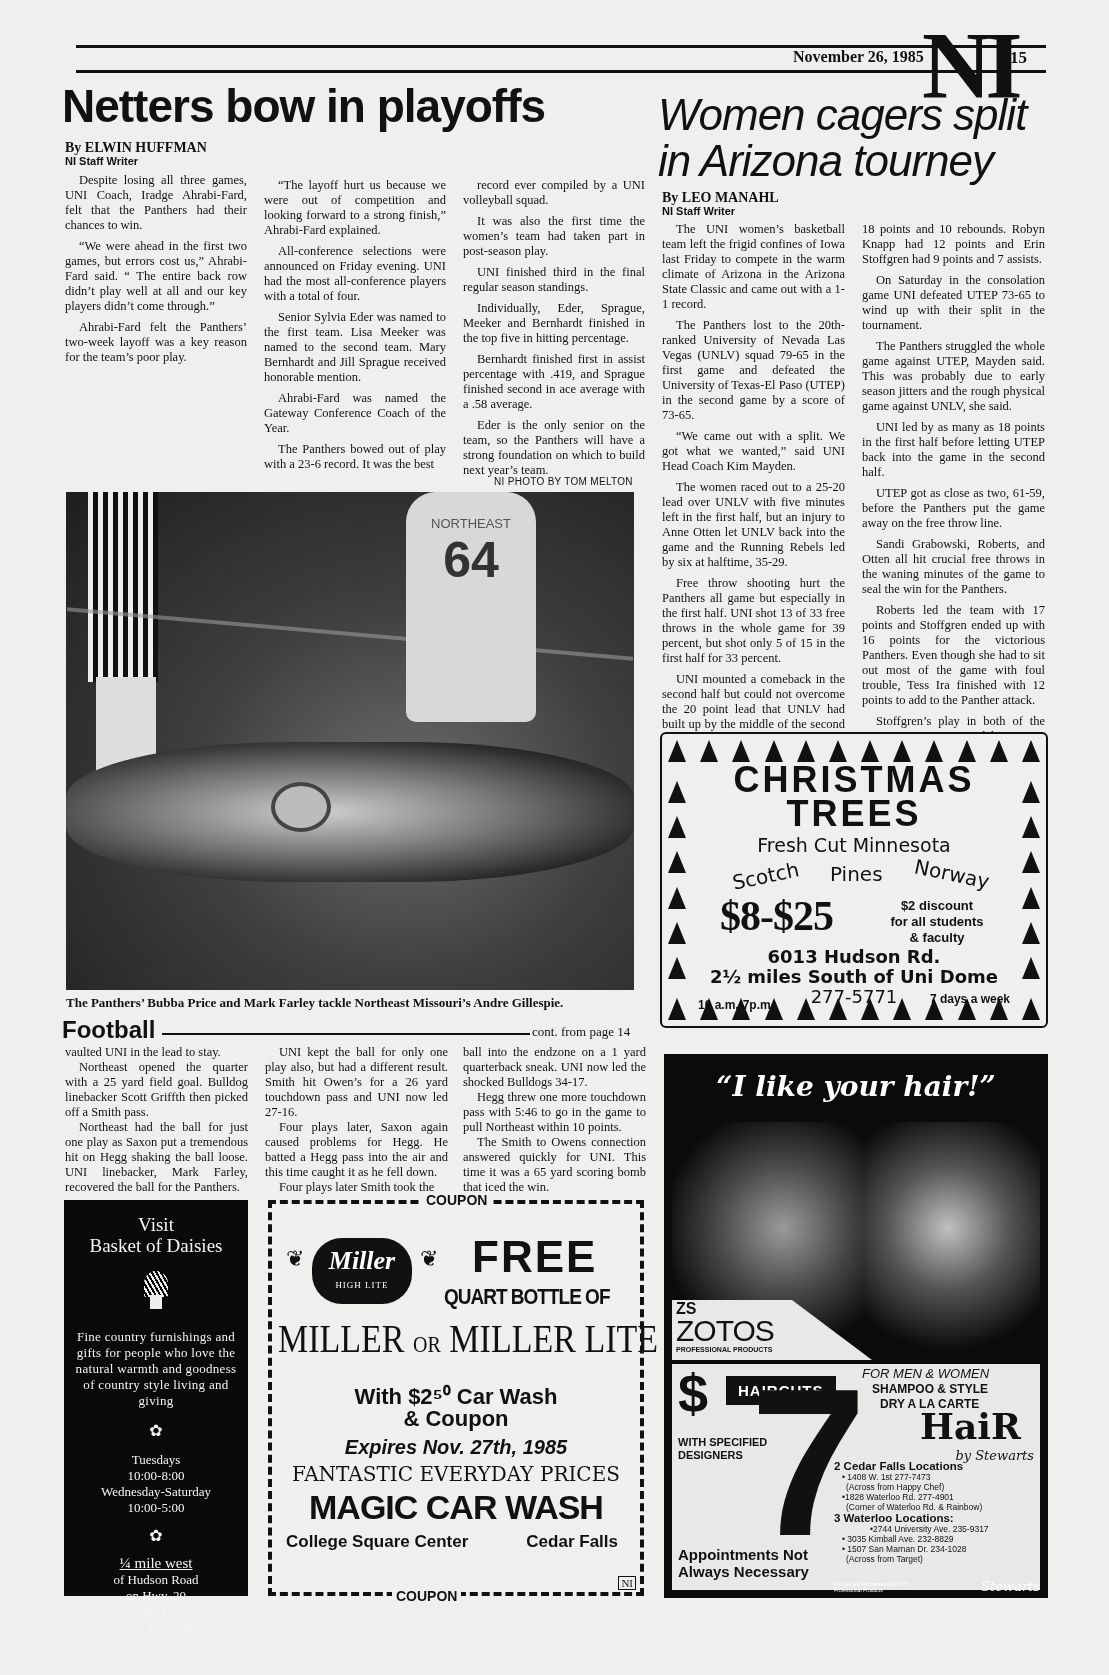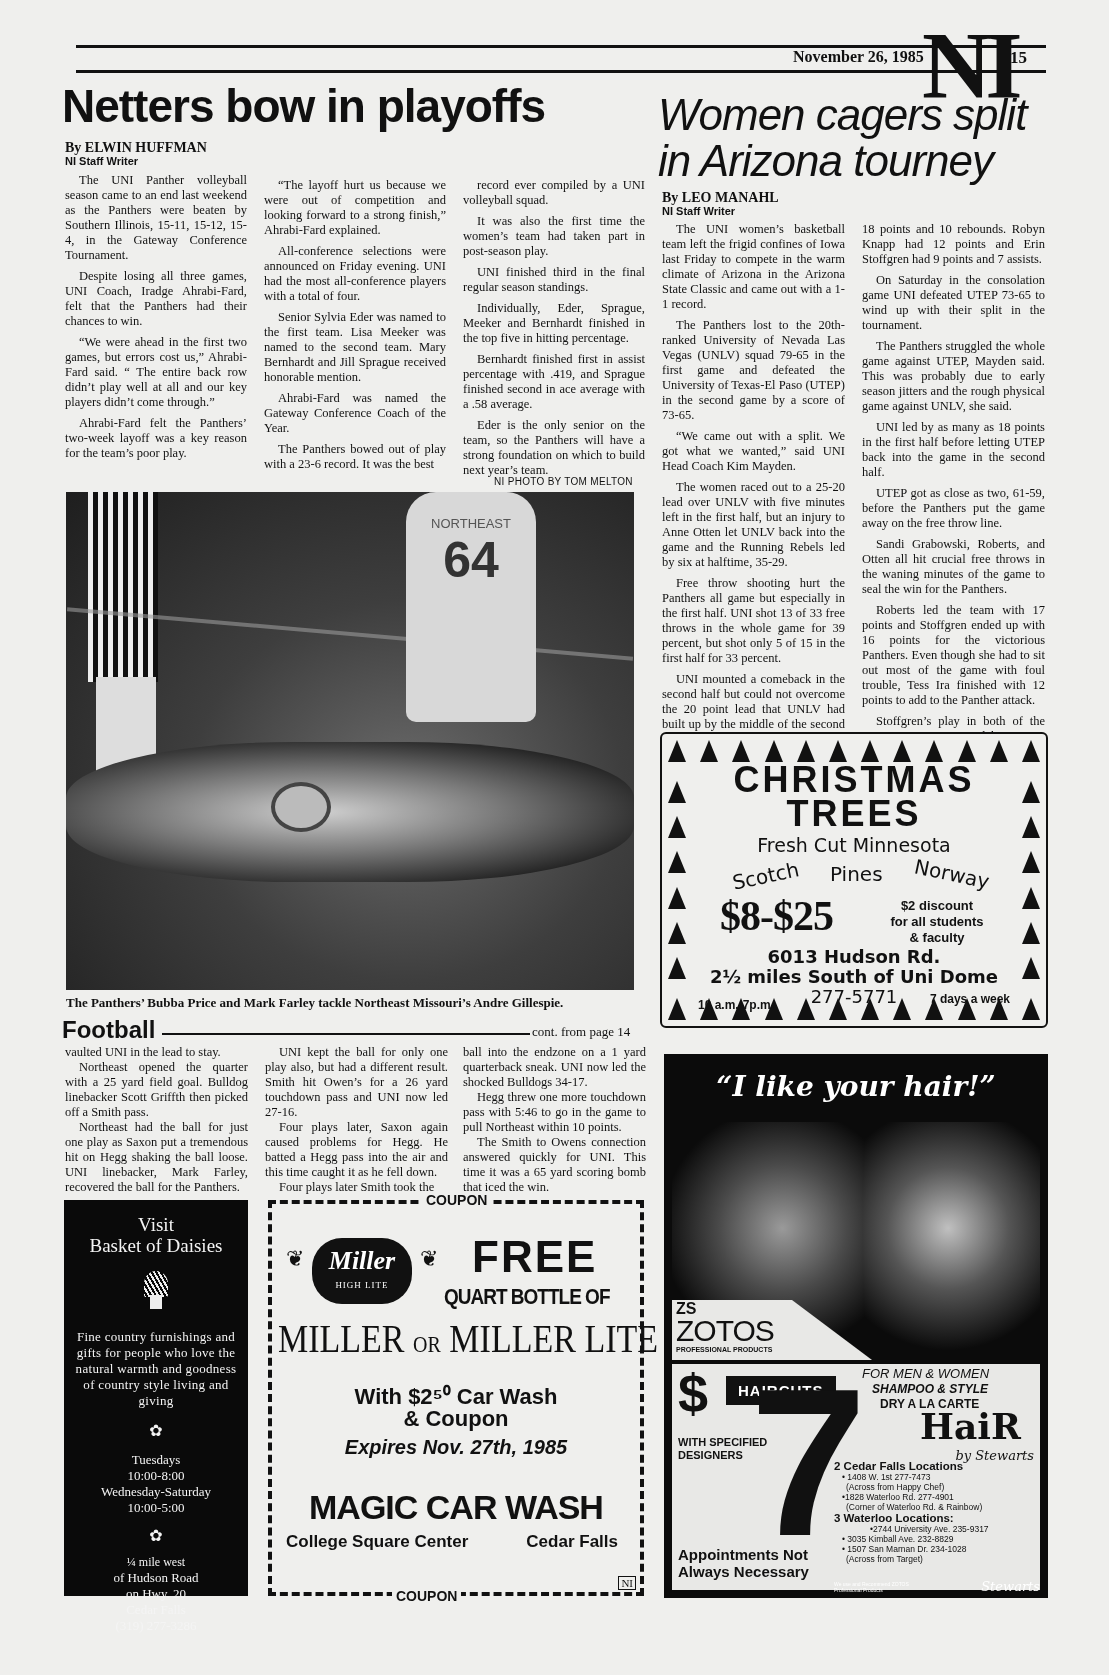--- a/index.html
+++ b/index.html
@@ -35,21 +35,20 @@
 <div class="abs masthead-date" style="left:793px;top:48px;">November 26, 1985</div>
 <div class="abs logo-n" style="left:922px;top:18px;">NI</div>
 <div class="abs page-num" style="left:1010px;top:48px;">15</div>
 
 <div class="abs hl1" style="left:62px;top:83px;">Netters bow in playoffs</div>
 <div class="abs byline" style="left:65px;top:140px;">
   <span>By ELWIN HUFFMAN</span>
   <small>NI Staff Writer</small>
 </div>
 <div class="abs col" style="left:65px;top:173px;width:182px;">
-  <p>The UNI Panther volleyball season came to an end last weekend as the Panthers were beaten by Southern Illinois, 15-11, 15-12, 15-4, in the Gateway Conference Tournament.</p>
   <p>Despite losing all three games, UNI Coach, Iradge Ahrabi-Fard, felt that the Panthers had their chances to win.</p>
   <p>“We were ahead in the first two games, but errors cost us,” Ahrabi-Fard said. “ The entire back row didn’t play well at all and our key players didn’t come through.”</p>
   <p>Ahrabi-Fard felt the Panthers’ two-week layoff was a key reason for the team’s poor play.</p>
 </div>
 <div class="abs col" style="left:264px;top:178px;width:182px;">
   <p>“The layoff hurt us because we were out of competition and looking forward to a strong finish,” Ahrabi-Fard explained.</p>
   <p>All-conference selections were announced on Friday evening. UNI had the most all-conference players with a total of four.</p>
   <p>Senior Sylvia Eder was named to the first team. Lisa Meeker was named to the second team. Mary Bernhardt and Jill Sprague received honorable mention.</p>
   <p>Ahrabi-Fard was named the Gateway Conference Coach of the Year.</p>
   <p>The Panthers bowed out of play with a 23-6 record. It was the best</p>
@@ -192,21 +191,21 @@
     <div style="position:absolute;left:8px;top:0;width:24px;height:26px;border-radius:50% 50% 10% 10%;background:repeating-linear-gradient(60deg,#eee 0 2px,#0a0a0a 2px 4px);"></div>
     <div style="position:absolute;left:14px;top:24px;width:12px;height:14px;background:#eee;"></div>
   </div>
   <div style="font-size:13px;line-height:16px;padding:10px 10px 0;letter-spacing:.3px;">Fine country furnishings and gifts for people who love the natural warmth and goodness of country style living and giving</div>
   <div style="margin:12px auto;font-size:16px;">✿</div>
   <div style="font-size:13px;">Tuesdays</div>
   <div style="font-size:13px;">10:00-8:00</div>
   <div style="font-size:13px;">Wednesday-Saturday</div>
   <div style="font-size:13px;">10:00-5:00</div>
   <div style="margin:10px auto;font-size:16px;">✿</div>
-  <div style="font-size:12px;">¼ mile west</div>
+  <div style="font-size:15px;text-decoration:underline;">¼ mile west</div>
   <div style="font-size:13px;">of Hudson Road</div>
   <div style="font-size:13px;">on Hwy. 20</div>
   <div style="font-size:13px;">Cedar Falls</div>
   <div style="font-size:13px;">(319) 277-3286</div>
 </div>
 
 <div class="abs coupon" style="left:268px;top:1200px;width:376px;height:396px;">
   <div style="position:absolute;left:150px;top:-12px;background:#efefed;padding:0 4px;font-family:'Liberation Sans',sans-serif;font-weight:bold;font-size:14px;">COUPON</div>
   <div style="position:absolute;left:40px;top:34px;width:100px;height:66px;background:#111;border-radius:30px;color:#fff;text-align:center;padding-top:10px;">
     <div style="font-family:'Liberation Serif',serif;font-style:italic;font-weight:bold;font-size:26px;line-height:1;">Miller</div>
@@ -217,20 +216,21 @@
   <div style="position:absolute;left:200px;top:28px;font-family:'Liberation Sans',sans-serif;font-weight:900;font-size:44px;letter-spacing:2px;">FREE</div>
   <div style="position:absolute;left:172px;top:82px;font-family:'Liberation Sans',sans-serif;font-weight:bold;font-size:19px;letter-spacing:-1px;transform:scaleY(1.2);">QUART BOTTLE OF</div>
   <div style="position:absolute;left:6px;right:4px;top:116px;font-family:'Liberation Serif',serif;font-size:34px;white-space:nowrap;transform:scaleY(1.15);">
     <span>MILLER</span>
     <span style="font-size:20px;">OR</span>
     <span>MILLER LITE</span>
   </div>
   <div style="position:absolute;left:0;right:0;top:176px;font-family:'Liberation Sans',sans-serif;font-weight:bold;font-size:22px;">With $2⁵⁰ Car Wash</div>
   <div style="position:absolute;left:0;right:0;top:202px;font-family:'Liberation Sans',sans-serif;font-weight:bold;font-size:22px;">&amp; Coupon</div>
   <div style="position:absolute;left:0;right:0;top:232px;font-family:'Liberation Sans',sans-serif;font-weight:900;font-style:italic;font-size:20px;">Expires Nov. 27th, 1985</div>
+  <div style="position:absolute;left:0;right:0;top:258px;font-family:'DejaVu Serif',serif;font-size:20px;">FANTASTIC EVERYDAY PRICES</div>
   <div style="position:absolute;left:0;right:0;top:284px;font-family:'Liberation Sans',sans-serif;font-weight:900;font-size:34px;letter-spacing:-1px;">MAGIC CAR WASH</div>
   <div style="position:absolute;left:14px;top:328px;font-family:'Liberation Sans',sans-serif;font-weight:bold;font-size:17px;">College Square Center</div>
   <div style="position:absolute;right:22px;top:328px;font-family:'Liberation Sans',sans-serif;font-weight:bold;font-size:17px;">Cedar Falls</div>
   <div style="position:absolute;left:120px;bottom:-12px;background:#efefed;padding:0 4px;font-family:'Liberation Sans',sans-serif;font-weight:bold;font-size:14px;">COUPON</div>
   <div style="position:absolute;right:4px;bottom:2px;font-size:11px;border:1px solid #111;padding:0 2px;">NI</div>
 </div>
 
 <div class="abs hair" style="left:664px;top:1054px;width:384px;height:544px;">
   <div style="position:absolute;left:0;right:0;top:16px;text-align:center;font-family:'DejaVu Serif',serif;font-style:italic;font-weight:bold;font-size:28px;">“I like your hair!”</div>
   <div style="position:absolute;left:8px;top:68px;width:368px;height:236px;background:radial-gradient(circle at 30% 45%,#9a9a9a 0%,#4a4a4a 22%,#0b0b0b 42%),radial-gradient(circle at 75% 45%,#c0c0c0 0%,#555 20%,#0b0b0b 40%);background-blend-mode:lighten;"></div>
@@ -239,21 +239,21 @@
     <div style="position:absolute;left:4px;top:14px;font-family:'Liberation Sans',sans-serif;font-size:30px;letter-spacing:-1px;">ZOTOS</div>
     <div style="position:absolute;left:4px;top:46px;font-family:'Liberation Sans',sans-serif;font-weight:bold;font-size:7px;">PROFESSIONAL PRODUCTS</div>
   </div>
   <div style="position:absolute;left:8px;top:310px;width:368px;height:226px;background:#e8e8e6;color:#111;">
     <div style="position:absolute;left:6px;top:2px;font-family:'Liberation Sans',sans-serif;font-weight:900;font-size:54px;line-height:1;">$</div>
     <div style="position:absolute;left:54px;top:12px;background:#111;color:#fff;padding:6px 12px;font-family:'Liberation Sans',sans-serif;font-weight:900;font-size:15px;letter-spacing:1px;">HAIRCUTS</div>
     <div style="position:absolute;left:78px;top:-6px;font-family:'Liberation Sans',sans-serif;font-weight:900;font-size:210px;line-height:1;">7</div>
     <div style="position:absolute;left:6px;top:72px;width:100px;font-family:'Liberation Sans',sans-serif;font-weight:bold;font-size:11px;line-height:13px;">WITH SPECIFIED DESIGNERS</div>
     <div style="position:absolute;left:6px;top:182px;width:150px;font-family:'Liberation Sans',sans-serif;font-weight:bold;font-size:15px;line-height:17px;">Appointments Not Always Necessary</div>
     <div style="position:absolute;left:190px;top:2px;font-family:'Liberation Sans',sans-serif;font-style:italic;font-size:13px;">FOR MEN &amp; WOMEN</div>
-    <div style="position:absolute;left:200px;top:18px;font-family:'Liberation Sans',sans-serif;font-weight:bold;font-size:12px;font-style:italic;">SHAMPOO &amp; STYLE</div>
+    <div style="position:absolute;left:200px;top:18px;font-family:'Liberation Sans',sans-serif;font-weight:bold;font-size:12px;">SHAMPOO &amp; STYLE</div>
     <div style="position:absolute;left:208px;top:33px;font-family:'Liberation Sans',sans-serif;font-weight:bold;font-size:12px;">DRY A LA CARTE</div>
     <div style="position:absolute;left:248px;top:44px;font-family:'DejaVu Serif',serif;font-weight:900;font-size:36px;line-height:1;">HaiR</div>
     <div style="position:absolute;right:6px;top:84px;font-family:'DejaVu Serif',serif;font-style:italic;font-size:13px;">by Stewarts</div>
     <div style="position:absolute;left:162px;top:96px;width:200px;font-family:'Liberation Sans',sans-serif;">
       <div style="font-weight:bold;font-size:11.5px;">2 Cedar Falls Locations</div>
       <div style="font-size:8.5px;padding-left:8px;">• 1408 W. 1st 277-7473</div>
       <div style="font-size:8.5px;padding-left:12px;">(Across from Happy Chef)</div>
       <div style="font-size:8.5px;padding-left:8px;">•1828 Waterloo Rd. 277-4901</div>
       <div style="font-size:8.5px;padding-left:12px;">(Corner of Waterloo Rd. &amp; Rainbow)</div>
       <div style="font-weight:bold;font-size:11.5px;">3 Waterloo Locations:</div>

